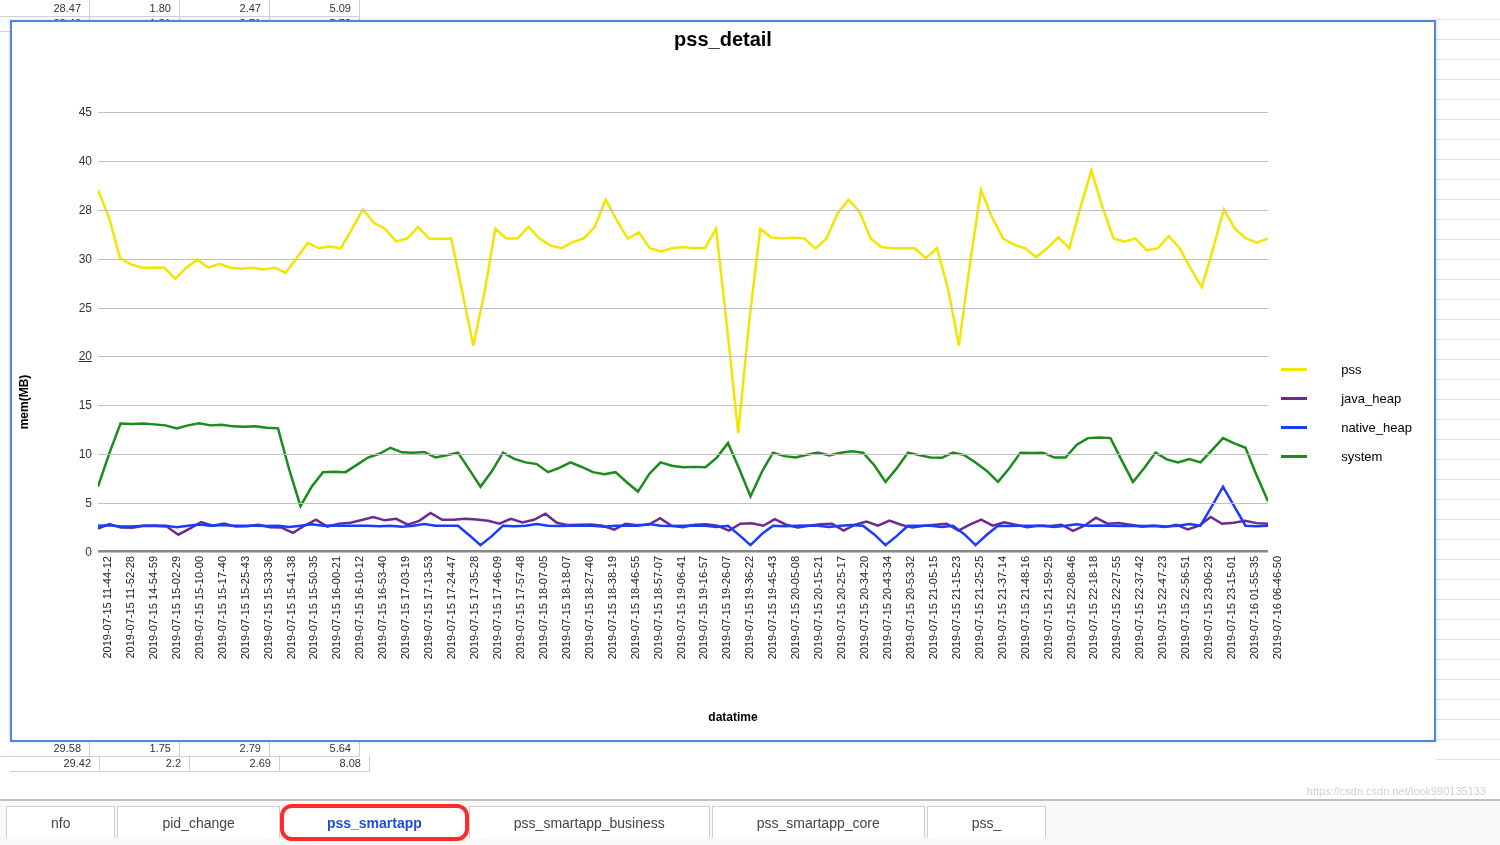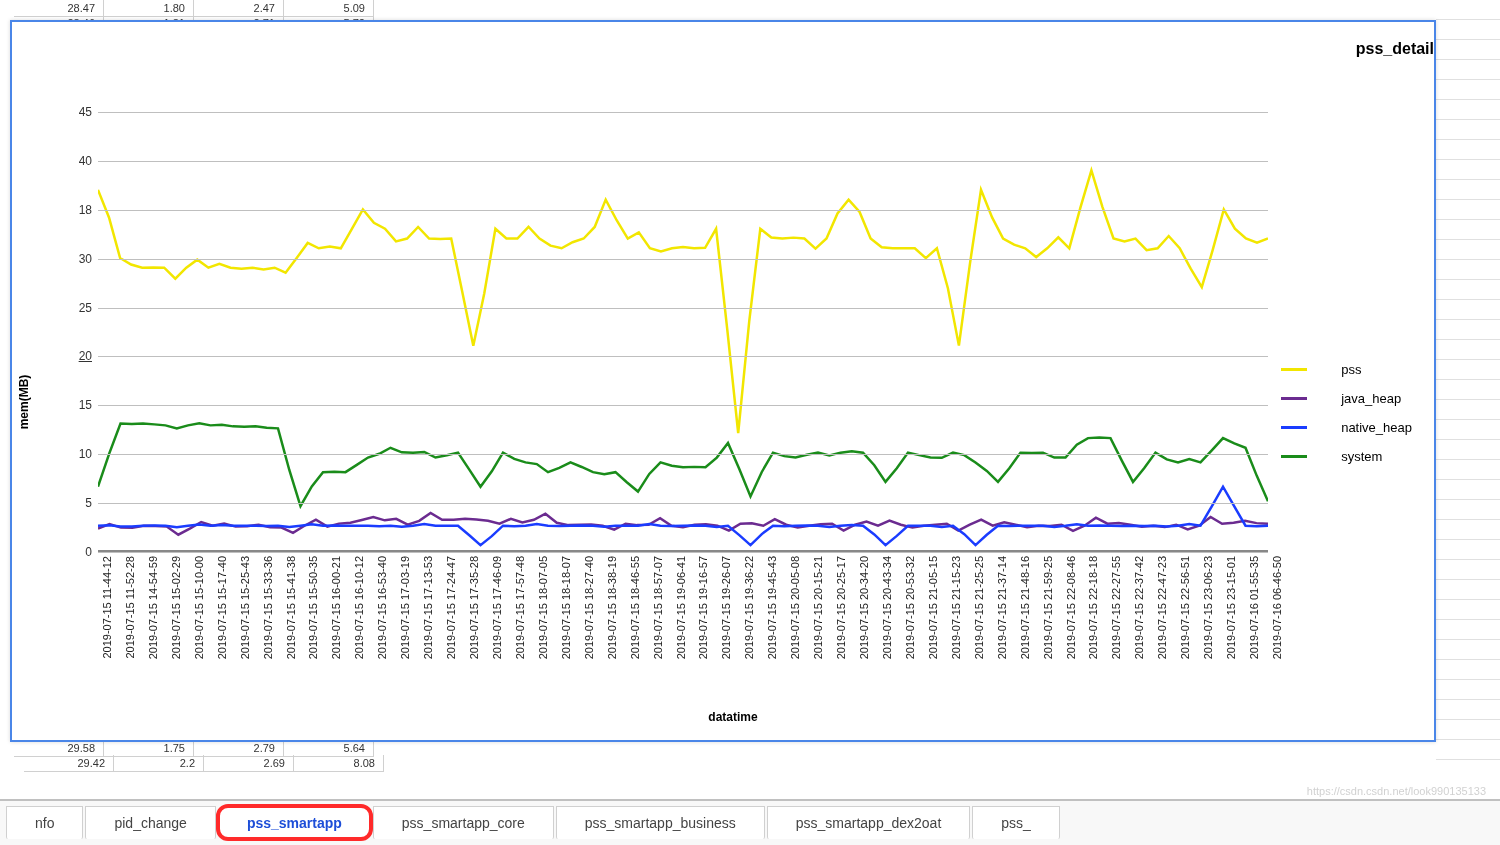--- a/index.html
+++ b/index.html
@@ -11,21 +11,21 @@
   overflow: hidden;
   position: relative;
 }
 .spreadsheet-bg {
   position: absolute;
   inset: 0;
   background: #fff;
 }
 .grid-cells {
   position: absolute;
-  top: 0; left: 14px; right: 0; height: 30px;
+  top: 0; left: 0; right: 0; height: 30px;
   display: flex;
   font-size: 11px;
   color: #333;
 }
 .grid-cells .cell {
   border-right: 1px solid #d0d0d0;
   border-bottom: 1px solid #d0d0d0;
   padding: 2px 8px;
   text-align: right;
   width: 90px;
@@ -41,24 +41,24 @@
   position: absolute;
   left: 10px;
   top: 20px;
   width: 1426px;
   height: 722px;
   background: #fff;
   border: 2px solid #4a86e8;
   box-shadow: 0 0 4px rgba(0,0,0,.15);
 }
 .chart-title {
-  text-align: right;
+  text-align: center;
   font-weight: bold;
-  font-size: 16px;
-  padding: 18px 0 6px;
+  font-size: 20px;
+  padding: 6px 0 6px;
 }
 .plot-wrap {
   position: absolute;
   left: 30px;
   top: 50px;
   right: 10px;
   bottom: 8px;
 }
 .y-label {
   position: absolute;
@@ -143,21 +143,21 @@
   bottom: 0;
   height: 46px;
   background: #f8f8f8;
   border-top: 2px solid #c0c0c0;
   display: flex;
   align-items: center;
   padding: 6px 6px 8px;
   gap: 2px;
 }
 .tab {
-  padding: 8px 28px;
+  padding: 8px 44px;
   background: #fff;
   border: 1px solid #d0d0d0;
   border-bottom: none;
   border-radius: 0 0 2px 2px;
   font-size: 14px;
   color: #444;
   cursor: pointer;
   white-space: nowrap;
 }
 .tab.active {
@@ -235,21 +235,21 @@
         <div class="y-tick" style="top: 342.222px;">10</div>
         <div class="gridline" style="top: 293.333px;"></div>
         <div class="y-tick" style="top: 293.333px; text-align: right;">15</div>
         <div class="gridline" style="top: 244.444px;"></div>
         <div class="y-tick" style="top: 244.444px; text-decoration: underline;">20</div>
         <div class="gridline" style="top: 195.556px;"></div>
         <div class="y-tick" style="top: 195.556px;">25</div>
         <div class="gridline" style="top: 146.667px;"></div>
         <div class="y-tick" style="top: 146.667px;">30</div>
         <div class="gridline" style="top: 97.7778px;"></div>
-        <div class="y-tick" style="top: 97.7778px;">18</div>
+        <div class="y-tick" style="top: 97.7778px;">28</div>
         <div class="gridline" style="top: 48.8889px;"></div>
         <div class="y-tick" style="top: 48.8889px;">40</div>
         <div class="gridline" style="top: 0px;"></div>
         <div class="y-tick" style="top: 0px;">45</div>
       </div>
 
     <div class="x-ticks" id="x-ticks">
         <div class="x-tick" style="left: 3px;">2019-07-15 11-44-12</div>
         <div class="x-tick" style="left: 25.9412px;">2019-07-15 11-52-28</div>
         <div class="x-tick" style="left: 48.8824px;">2019-07-15 14-54-59</div>
@@ -323,19 +323,18 @@
           <span>system</span>
         </div>
       </div>
   </div>
 </div>
 
 <div class="sheet-tabs" id="tabs">
     <div class="tab">nfo</div>
     <div class="tab">pid_change</div>
     <div class="tab active highlight">pss_smartapp</div>
+    <div class="tab">pss_smartapp_business</div>
     <div class="tab">pss_smartapp_core</div>
-    <div class="tab">pss_smartapp_business</div>
-    <div class="tab">pss_smartapp_dex2oat</div>
     <div class="tab">pss_</div>
   </div>
 
 <div class="watermark">https://csdn.csdn.net/look990135133</div>
 
 </body></html>

